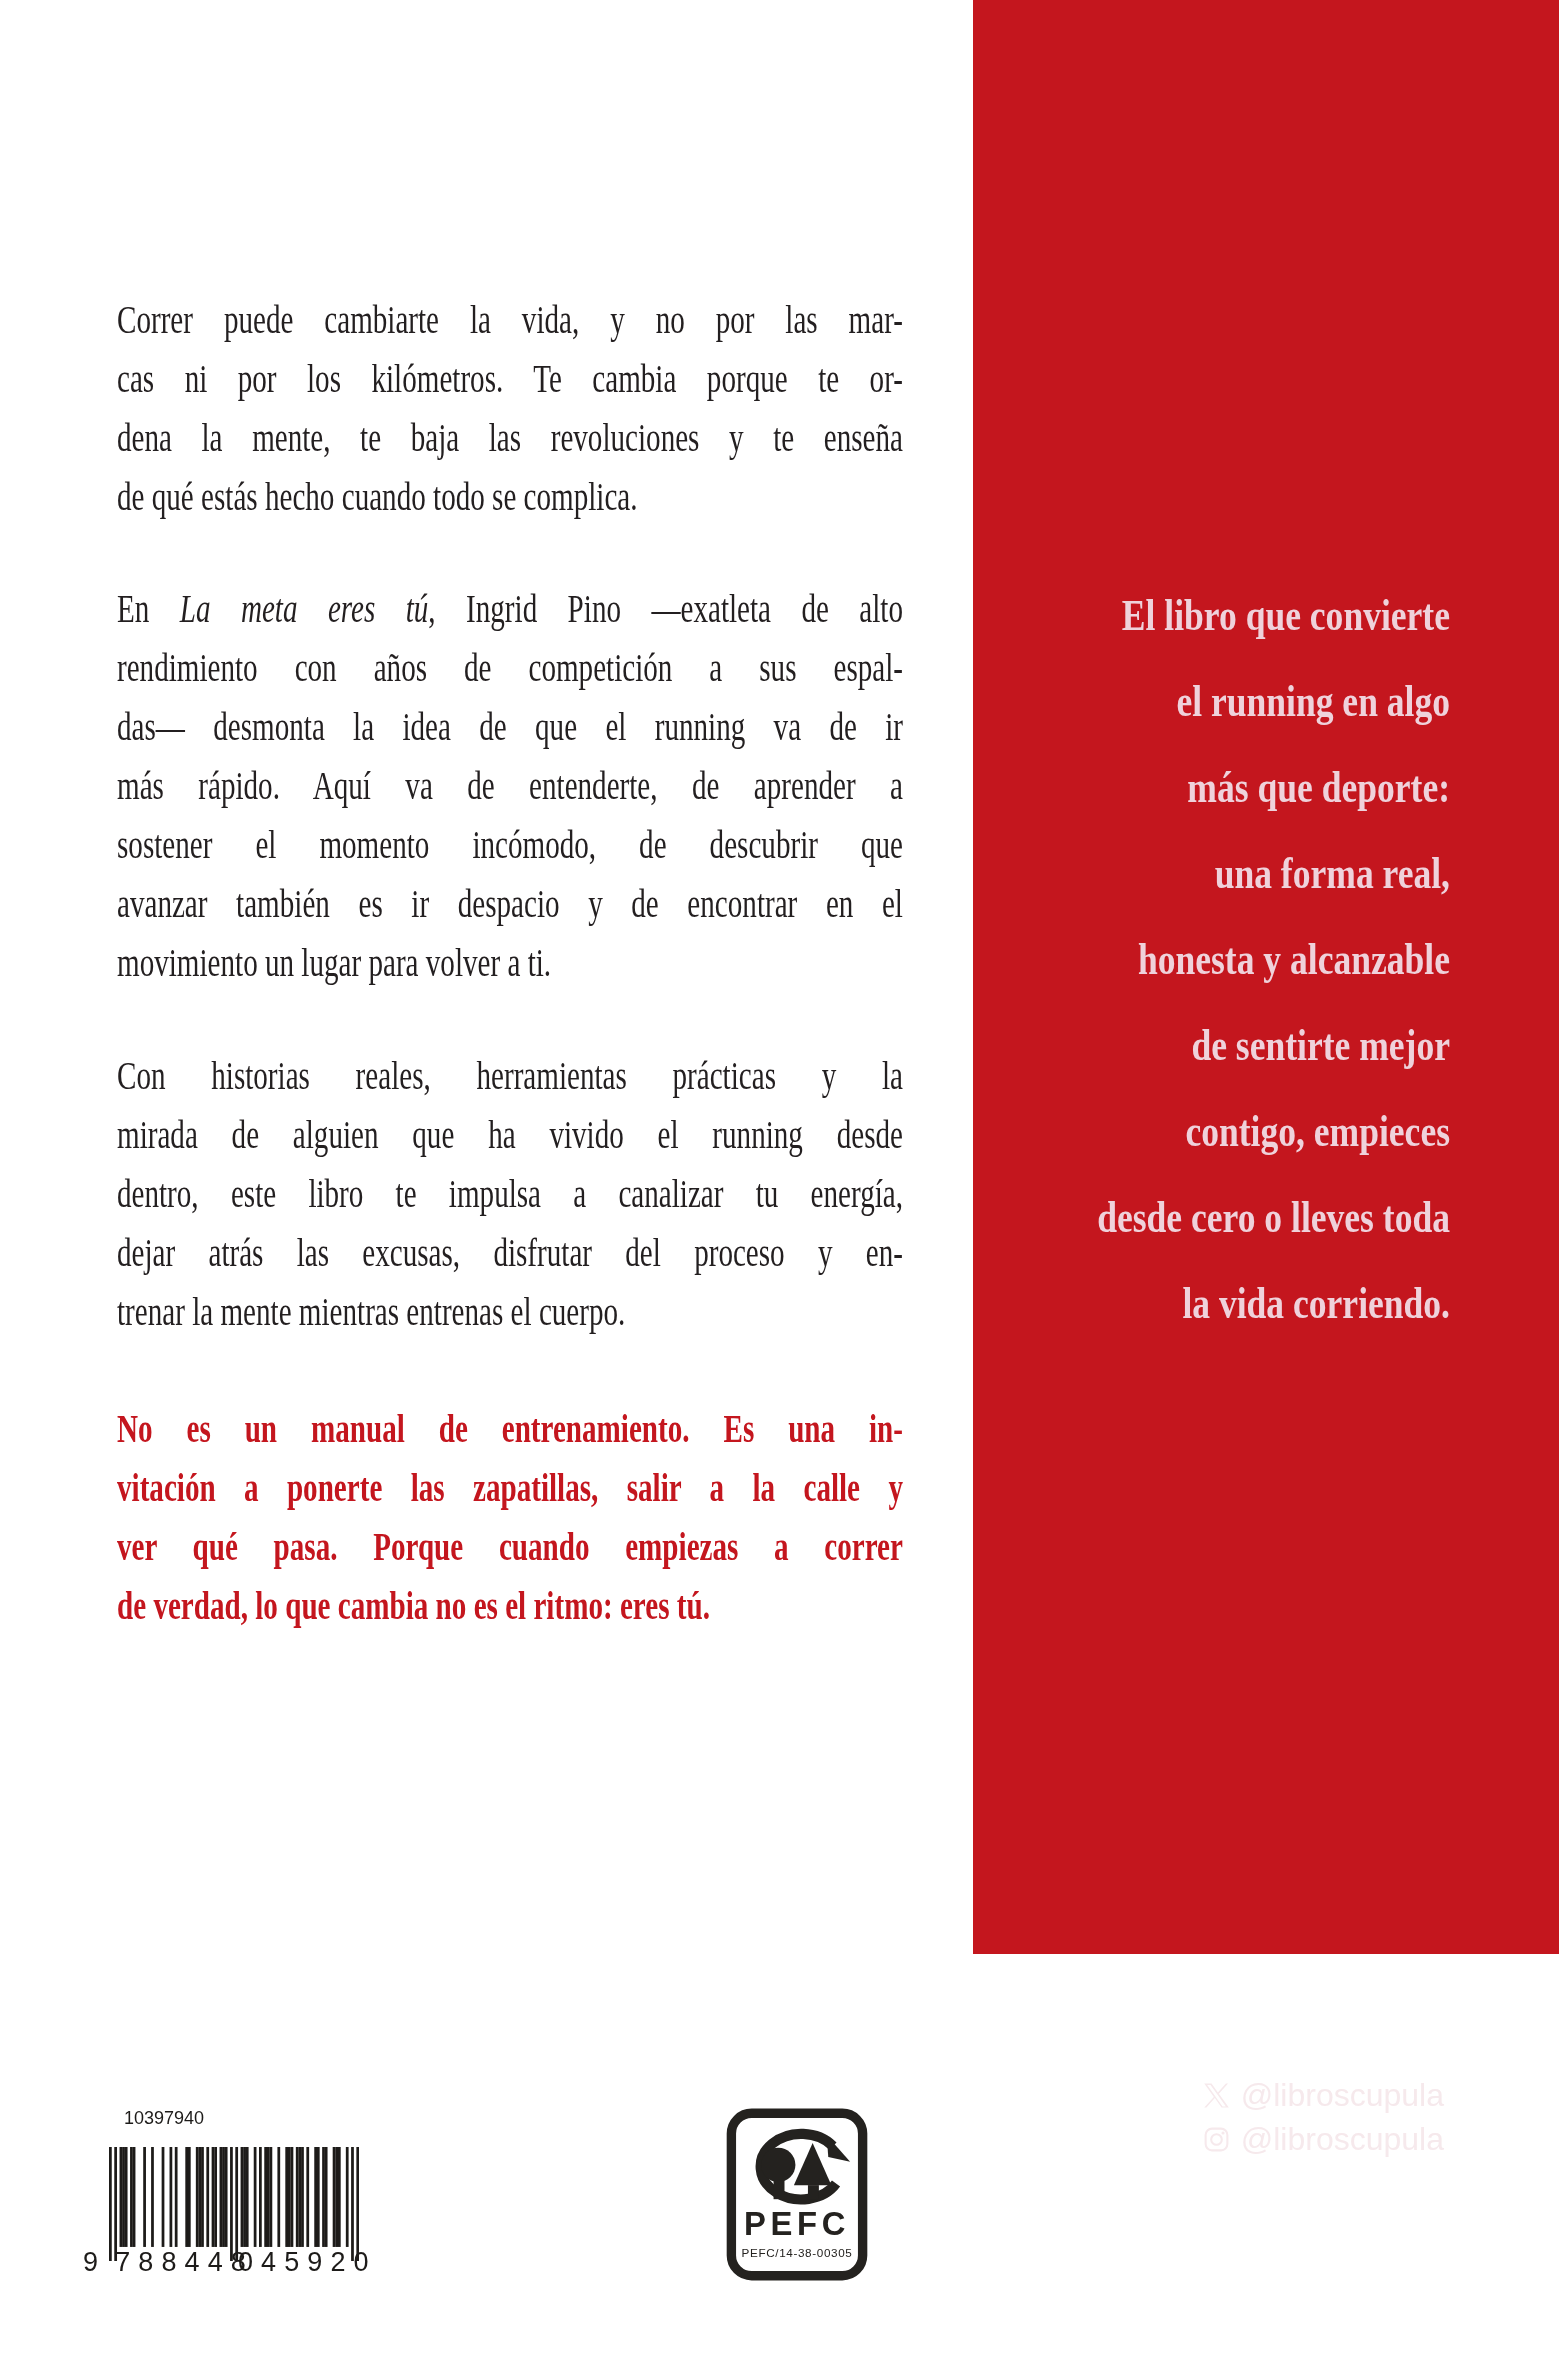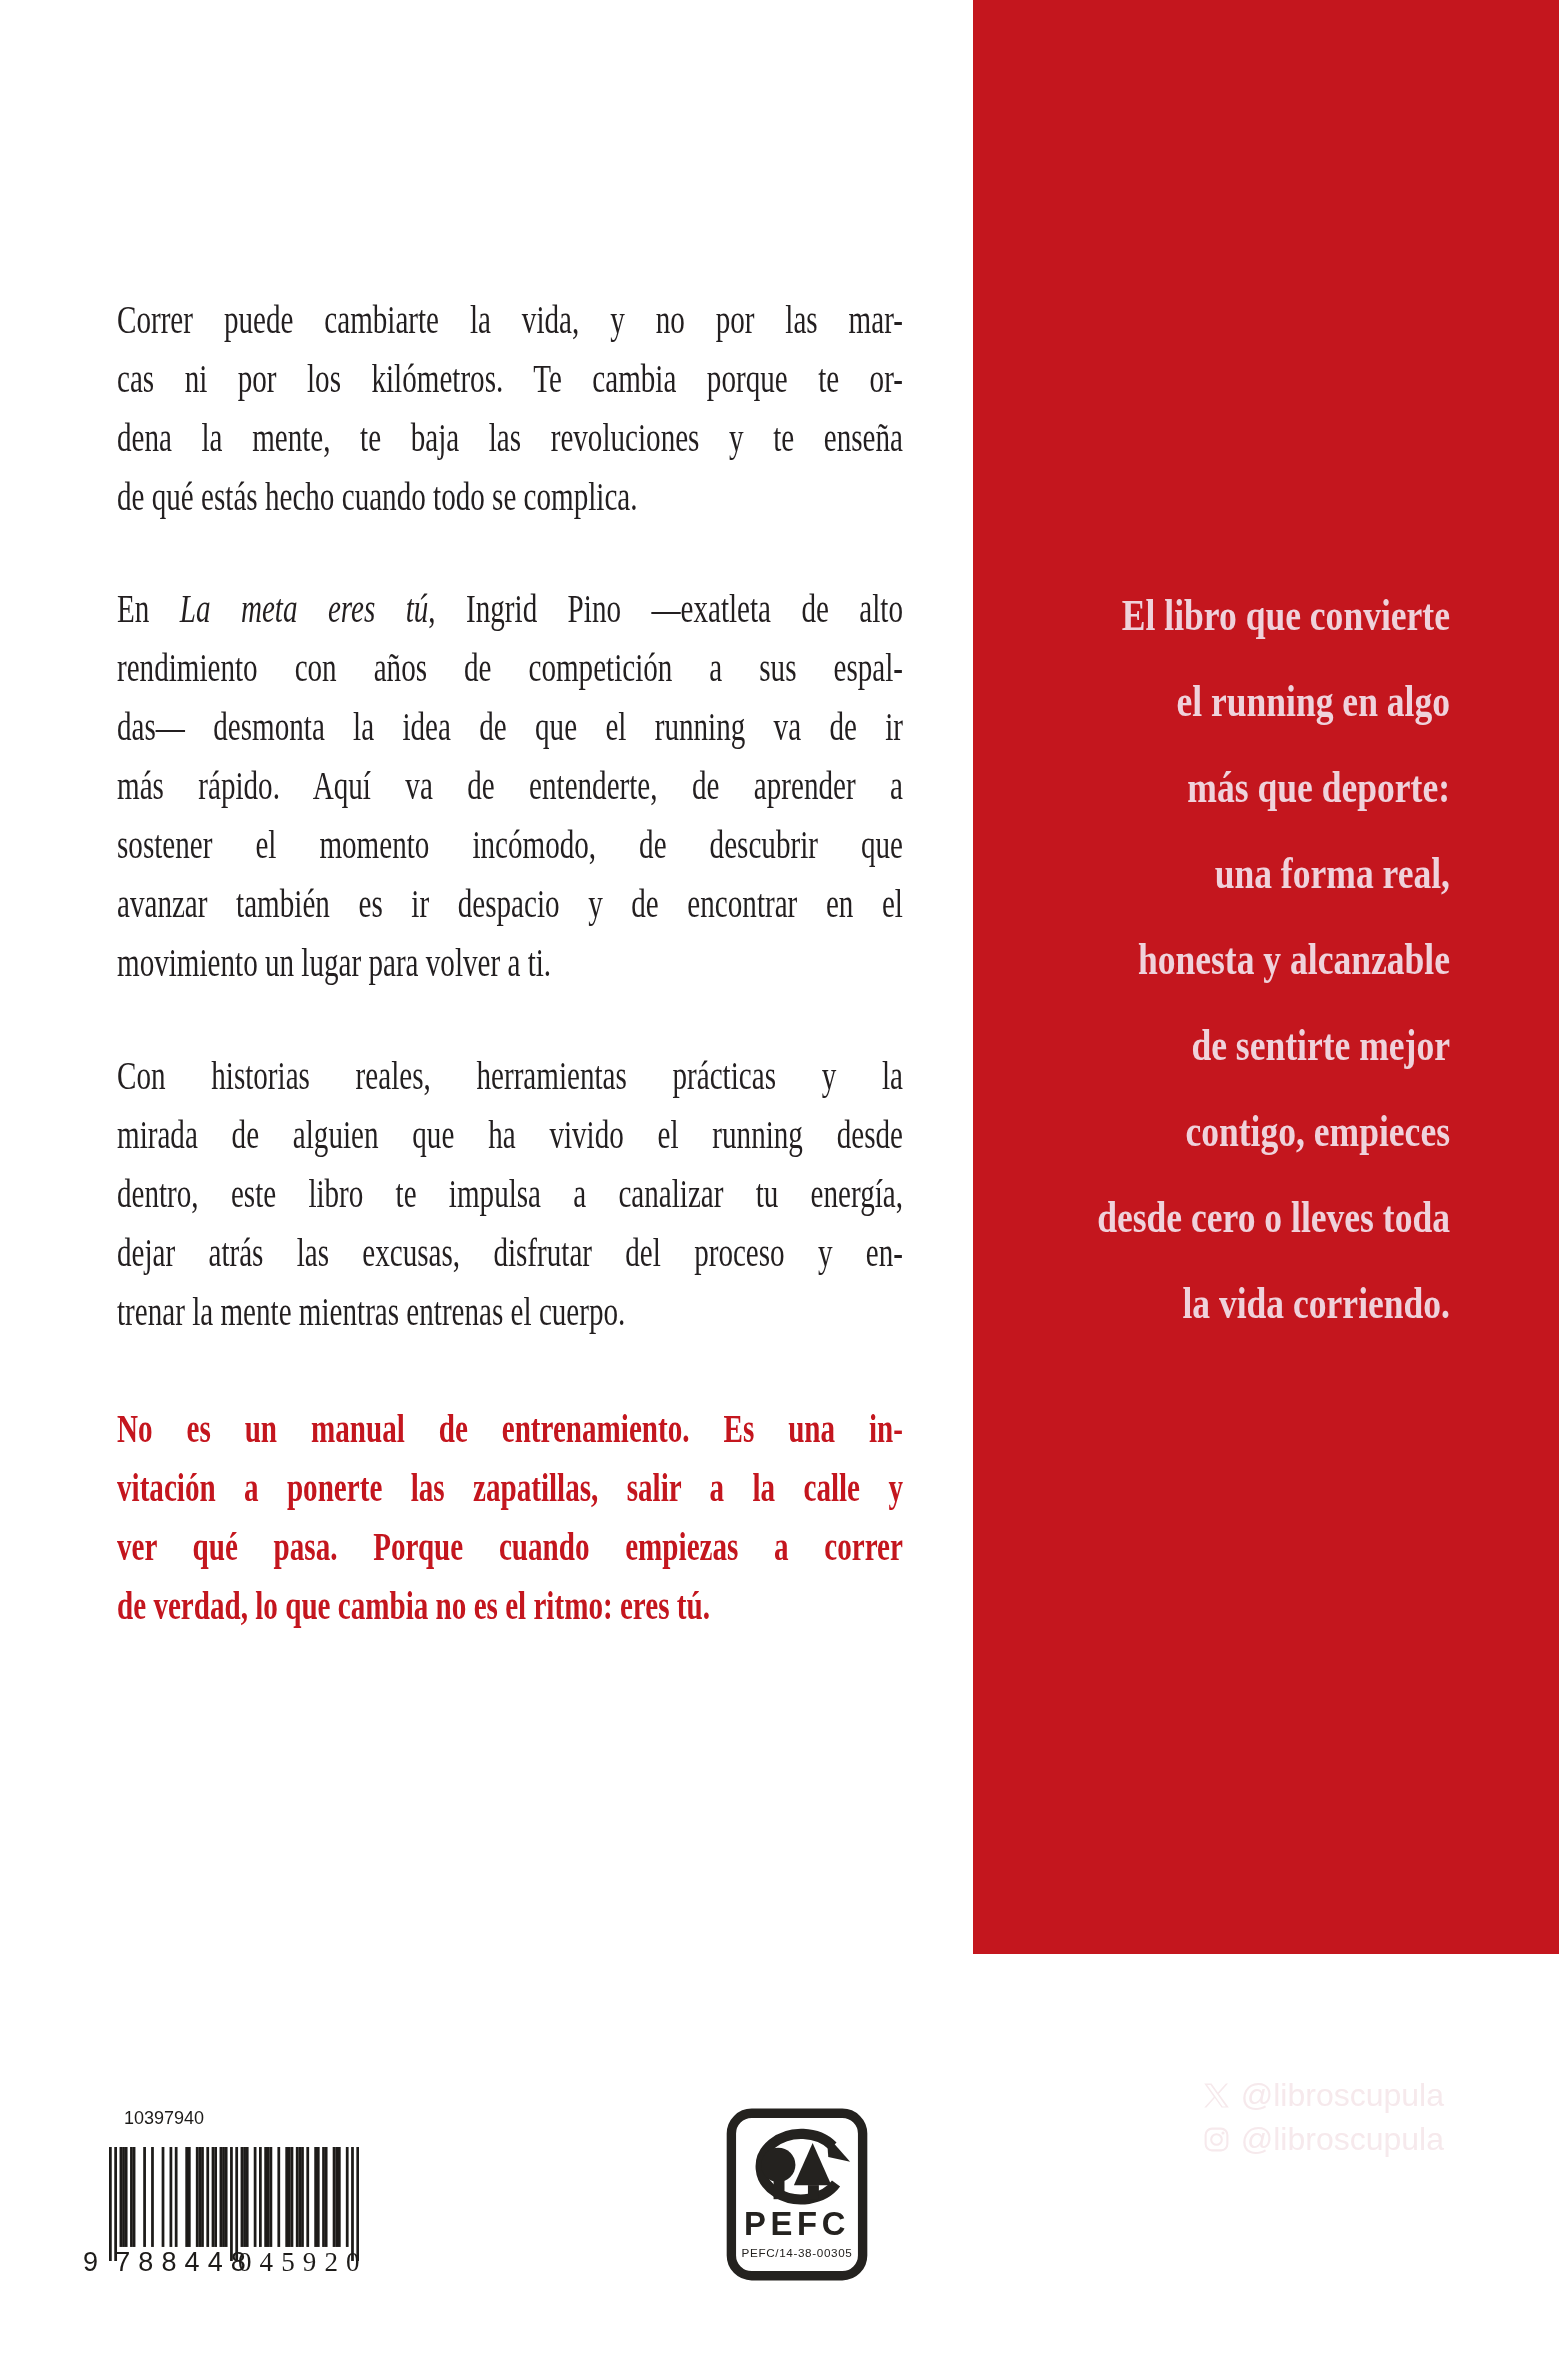--- a/index.html
+++ b/index.html
@@ -57,21 +57,21 @@
     font-family:Liberation Sans, sans-serif; font-size:18px; color:var(--barcode-ink);
   }
   .barcode-svg{position:absolute; left:109px; top:2147px; width:250px; height:114px;}
   .isbn{
     position:absolute; left:109px; top:2247px; width:250px; height:33px;
     font-family:"Liberation Sans", sans-serif; font-size:27px; color:var(--barcode-ink);
   }
   .isbn span{position:absolute; top:0;}
   .isbn-prefix{left:-34px; width:31px; text-align:center;}
   .isbn-g1{left:6.2px; width:117px; text-align:center; letter-spacing:.30em;}
-  .isbn-g2{left:129px; width:117px; text-align:center; letter-spacing:.30em;font-family:Liberation Serif, serif;}
+  .isbn-g2{left:129px; width:117px; text-align:center; letter-spacing:.30em;}
   
   .pefc{position:absolute; left:725px; top:2107px; width:144px; height:175px;}
   .pefc-frame{fill:#ffffff; stroke:#24221F; stroke-width:6;}
   .pefc-ink{fill:#24221F;}
   .pefc-swoosh{fill:none; stroke:#24221F; stroke-width:6.5;}
   .pefc-word{
     font-family:"Liberation Sans", sans-serif; font-weight:bold; font-size:21px;
     letter-spacing:3px; text-anchor:middle; fill:#24221F;
   }
   .pefc-license{

